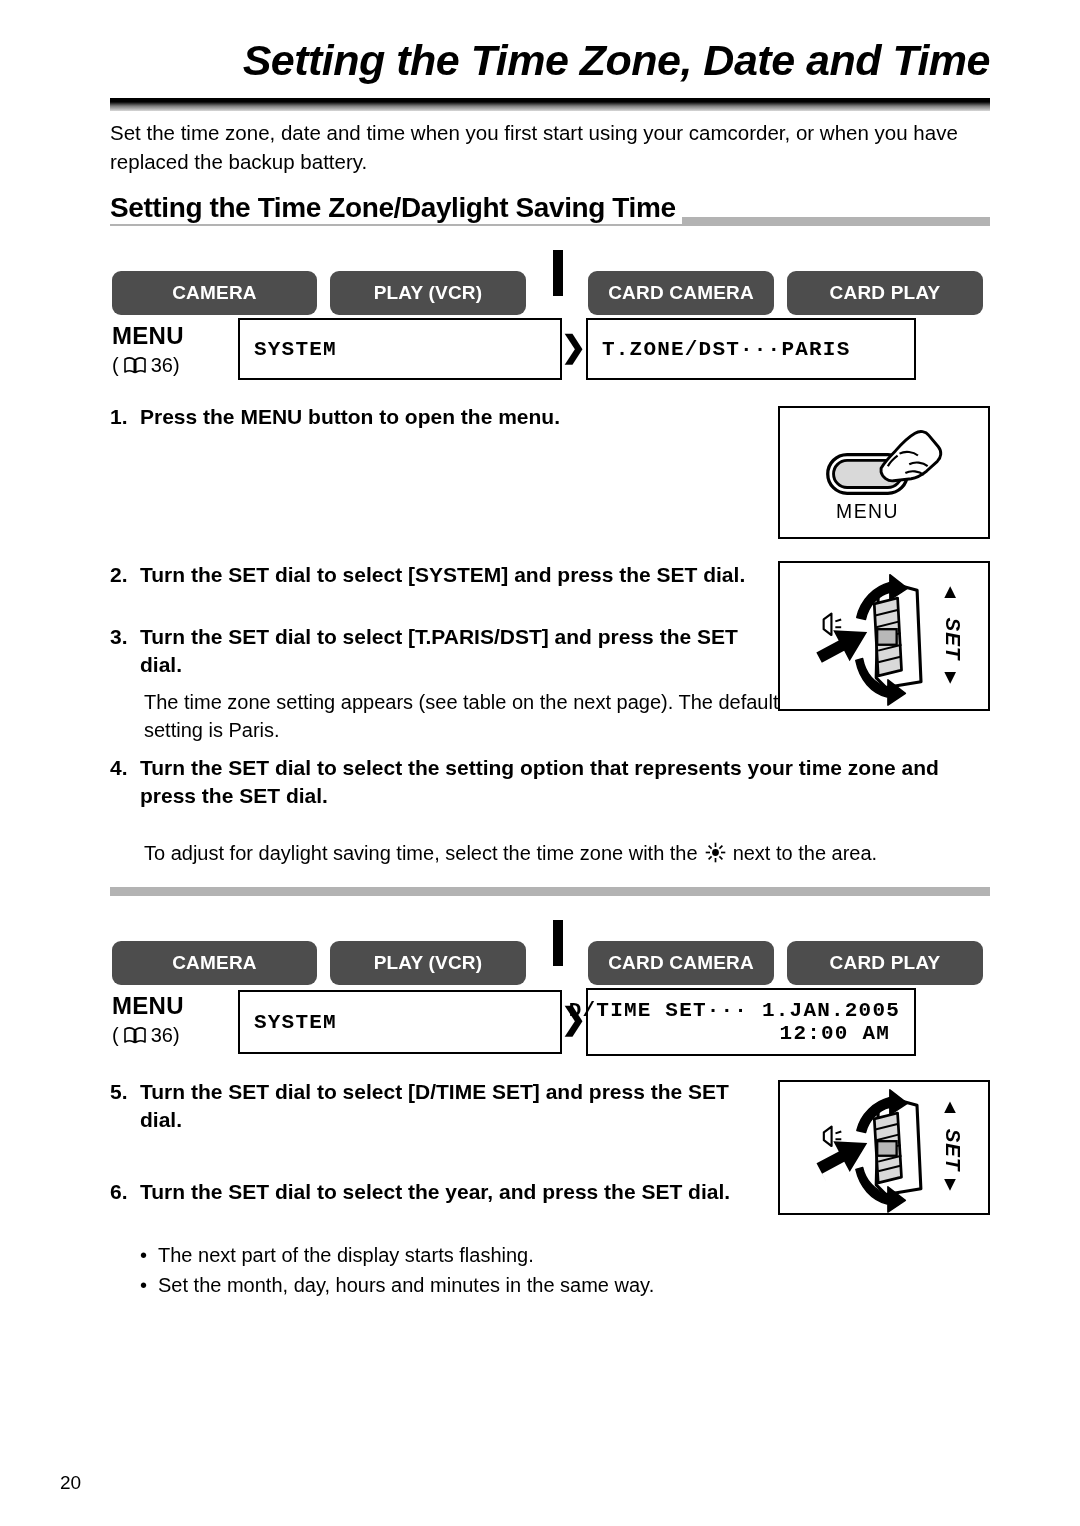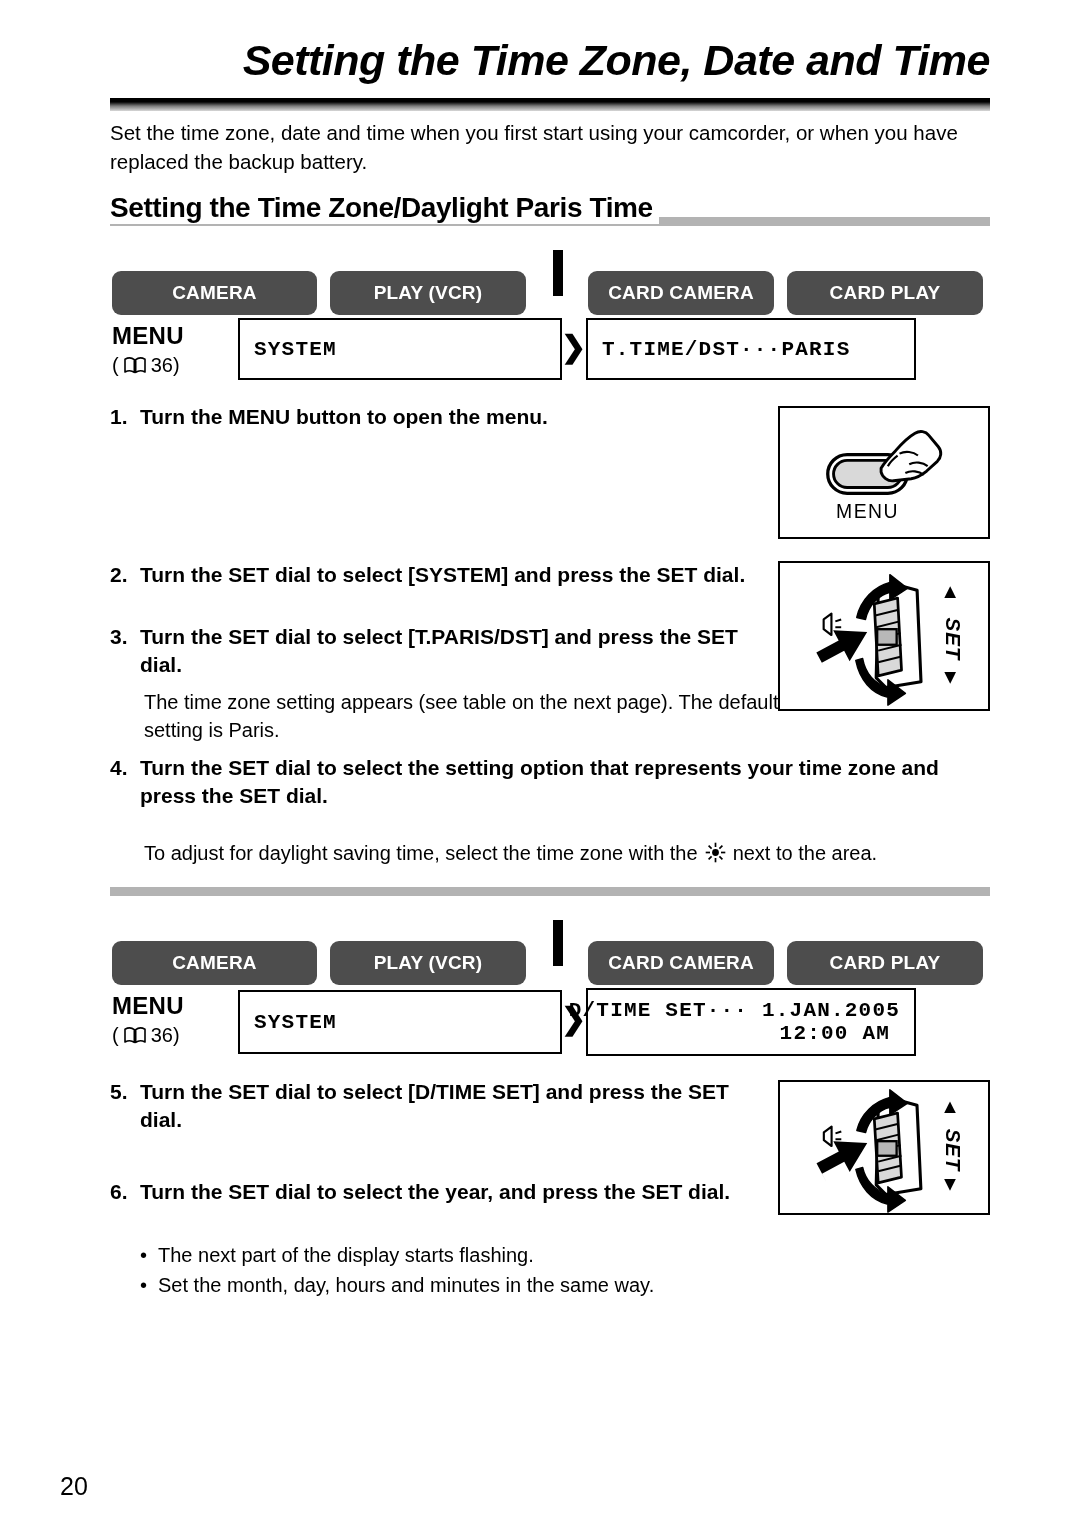--- a/index.html
+++ b/index.html
@@ -243,36 +243,36 @@
   #illus1 { left: 766px; top: 406px; width: 212px; height: 133px; }
   #illus2 { left: 766px; top: 561px; width: 212px; height: 150px; }
   #illus3 { left: 766px; top: 1080px; width: 212px; height: 135px; }
   .illus svg { display: block; width: 100%; height: 100%; }
 
   
   .page-number {
     position: absolute;
     left: 48px;
     top: 1472px;
-    font-size: 25px;
+    font-size: 19px;
   }
 </style>
 </head>
 <body>
 
 <div class="page">
 
   <div class="main-title">Setting the Time Zone, Date and Time</div>
   <div class="title-rule"></div>
 
   <div class="intro">Set the time zone, date and time when you first start using your camcorder, or when you have replaced the backup battery.</div>
 
   <div class="section-head" id="sec1">
     <div class="bar"></div>
-    <div class="txt">Setting the Time Zone/Daylight Paris Time</div>
+    <div class="txt">Setting the Time Zone/Daylight Saving Time</div>
   </div>
 
   <div class="mode-row" id="modes1">
     <div class="mode-btn w1">CAMERA</div>
     <div class="mode-btn w2">PLAY (VCR)</div>
     <div class="mode-sep"></div>
     <div class="mode-btn w3">CARD CAMERA</div>
     <div class="mode-btn w4">CARD PLAY</div>
   </div>
 
@@ -290,27 +290,27 @@
       <span>)</span>
     </div>
 
     <div class="lcd-box" id="lcd1a">
       <div class="line">SYSTEM</div>
     </div>
 
     <div class="chevron" id="chev1">❯❯</div>
 
     <div class="lcd-box" id="lcd1b">
-      <div class="line">T.TIME/DST···PARIS</div>
+      <div class="line">T.ZONE/DST···PARIS</div>
     </div>
   </div>
 
   <div class="step" id="step1">
     <div class="num">1.</div>
-    <div class="body">Turn the MENU button to open the menu.</div>
+    <div class="body">Press the MENU button to open the menu.</div>
   </div>
 
   <div class="step" id="step2">
     <div class="num">2.</div>
     <div class="body">Turn the SET dial to select [SYSTEM] and press the SET dial.</div>
   </div>
 
   <div class="step" id="step3">
     <div class="num">3.</div>
     <div class="body">Turn the SET dial to select [T.PARIS/DST] and press the SET dial.</div>

